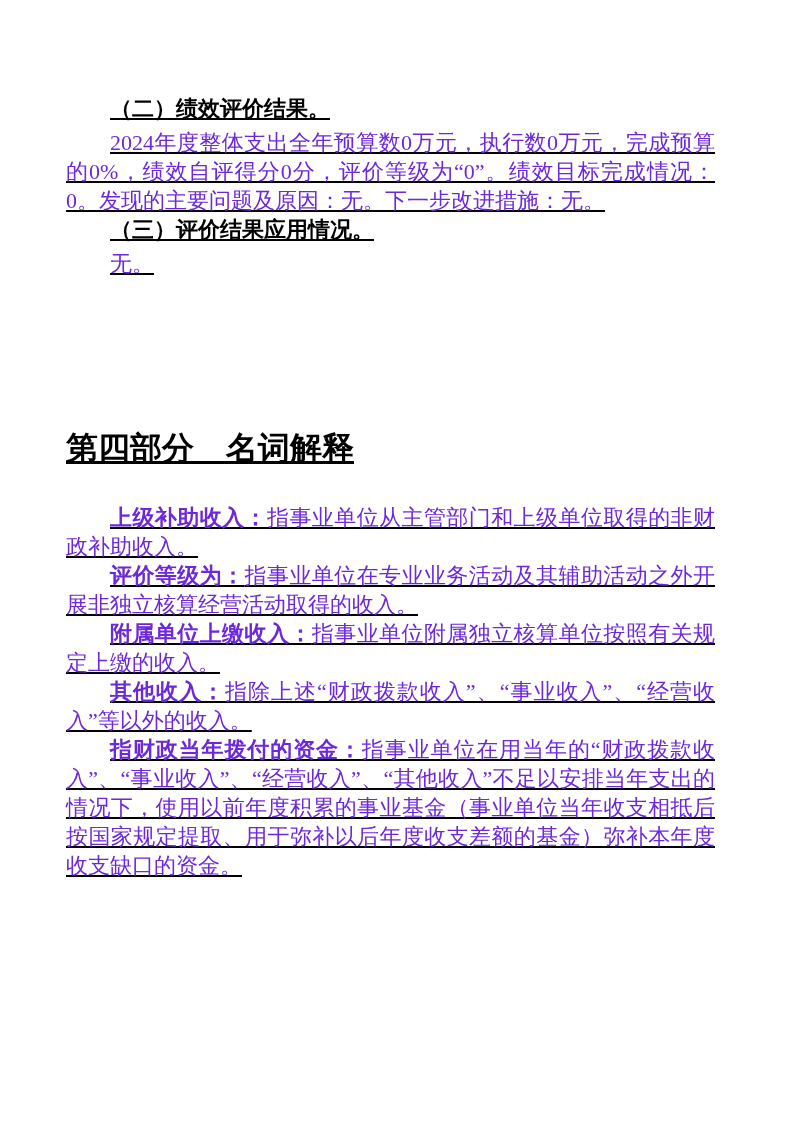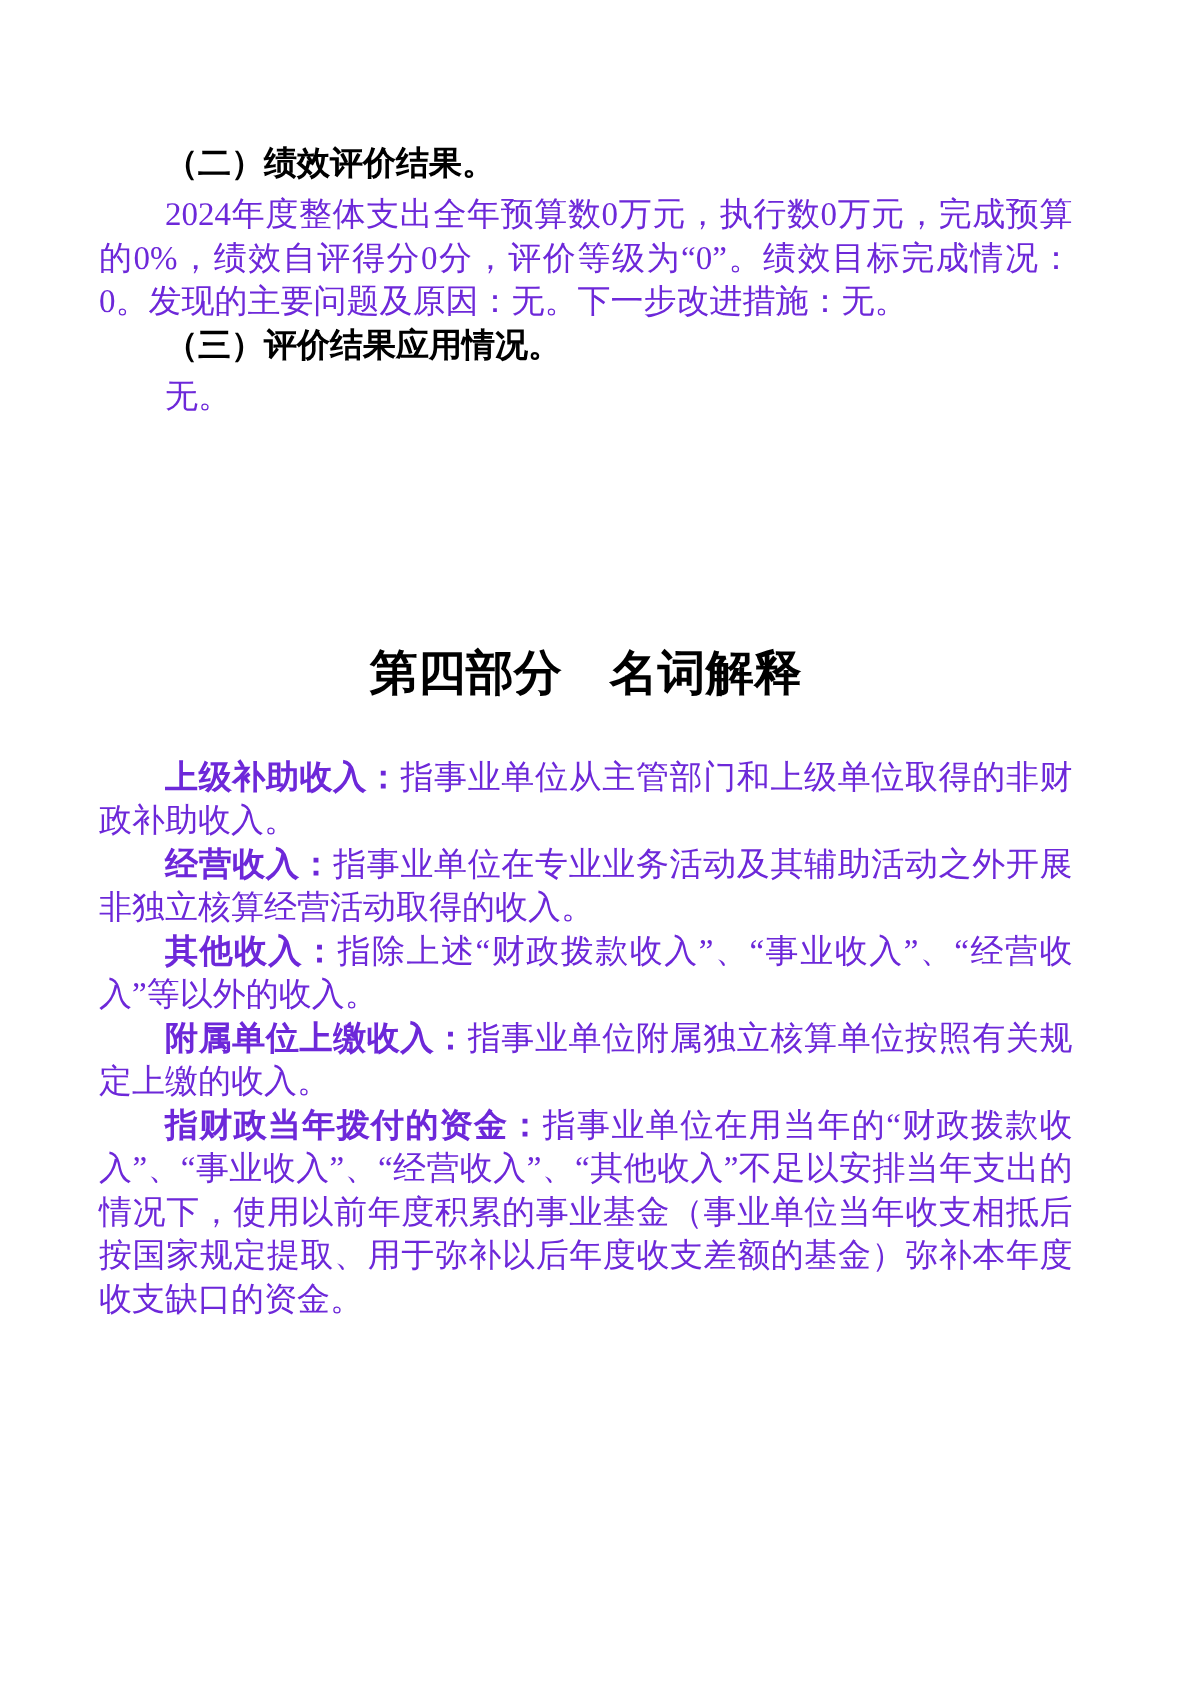--- a/index.html
+++ b/index.html
@@ -5,20 +5,21 @@
   * { margin: 0; padding: 0; box-sizing: border-box; }
   html, body { background: #ffffff; }
   .page {
     position: relative;
     width: 793px;
     height: 892px;
     background: #ffffff;
     color: #000000;
     overflow: hidden;
     margin: 0 auto;
+    text-decoration: underline;
   }
   .content {
     padding: 94px 78px 0 66px;
   }
   .body-para {
     font-family: "Liberation Serif", "DejaVu Serif", serif;
     font-size: 22px;
     line-height: 29px;
     text-align: justify;
     text-indent: 44px;
@@ -31,21 +32,21 @@
     line-height: 29px;
     text-indent: 44px;
     margin-bottom: 5px;
     color: #000000;
   }
   .part-title {
     font-family: "Liberation Serif", "DejaVu Serif", serif;
     font-weight: bold;
     font-size: 32px;
     line-height: 42px;
-    text-align: center;
+    text-align: left;
     margin-top: 149px;
     margin-bottom: 34px;
     color: #000000;
   }
   .term {
     font-family: "Liberation Sans", "DejaVu Sans", sans-serif;
     font-weight: bold;
   }
 </style>
 </head>
@@ -59,20 +60,20 @@
     <p class="body-para">2024年度整体支出全年预算数0万元，执行数0万元，完成预算的0%，绩效自评得分0分，评价等级为“0”。绩效目标完成情况：0。发现的主要问题及原因：无。下一步改进措施：无。</p>
 
     <p class="heading">（三）评价结果应用情况。</p>
 
     <p class="body-para">无。</p>
 
     <h1 class="part-title">第四部分　名词解释</h1>
 
     <div>
       <p class="body-para"><span class="term">上级补助收入：</span><span>指事业单位从主管部门和上级单位取得的非财政补助收入。</span></p>
-      <p class="body-para"><span class="term">经营收入：</span><span>指事业单位在专业业务活动及其辅助活动之外开展非独立核算经营活动取得的收入。</span></p>
+      <p class="body-para"><span class="term">评价等级为：</span><span>指事业单位在专业业务活动及其辅助活动之外开展非独立核算经营活动取得的收入。</span></p>
+      <p class="body-para"><span class="term">附属单位上缴收入：</span><span>指事业单位附属独立核算单位按照有关规定上缴的收入。</span></p>
       <p class="body-para"><span class="term">其他收入：</span><span>指除上述“财政拨款收入”、“事业收入”、“经营收入”等以外的收入。</span></p>
-      <p class="body-para"><span class="term">附属单位上缴收入：</span><span>指事业单位附属独立核算单位按照有关规定上缴的收入。</span></p>
       <p class="body-para"><span class="term">指财政当年拨付的资金：</span><span>指事业单位在用当年的“财政拨款收入”、“事业收入”、“经营收入”、“其他收入”不足以安排当年支出的情况下，使用以前年度积累的事业基金（事业单位当年收支相抵后按国家规定提取、用于弥补以后年度收支差额的基金）弥补本年度收支缺口的资金。</span></p>
     </div>
 
   </div>
 </div>
 
 </body></html>

